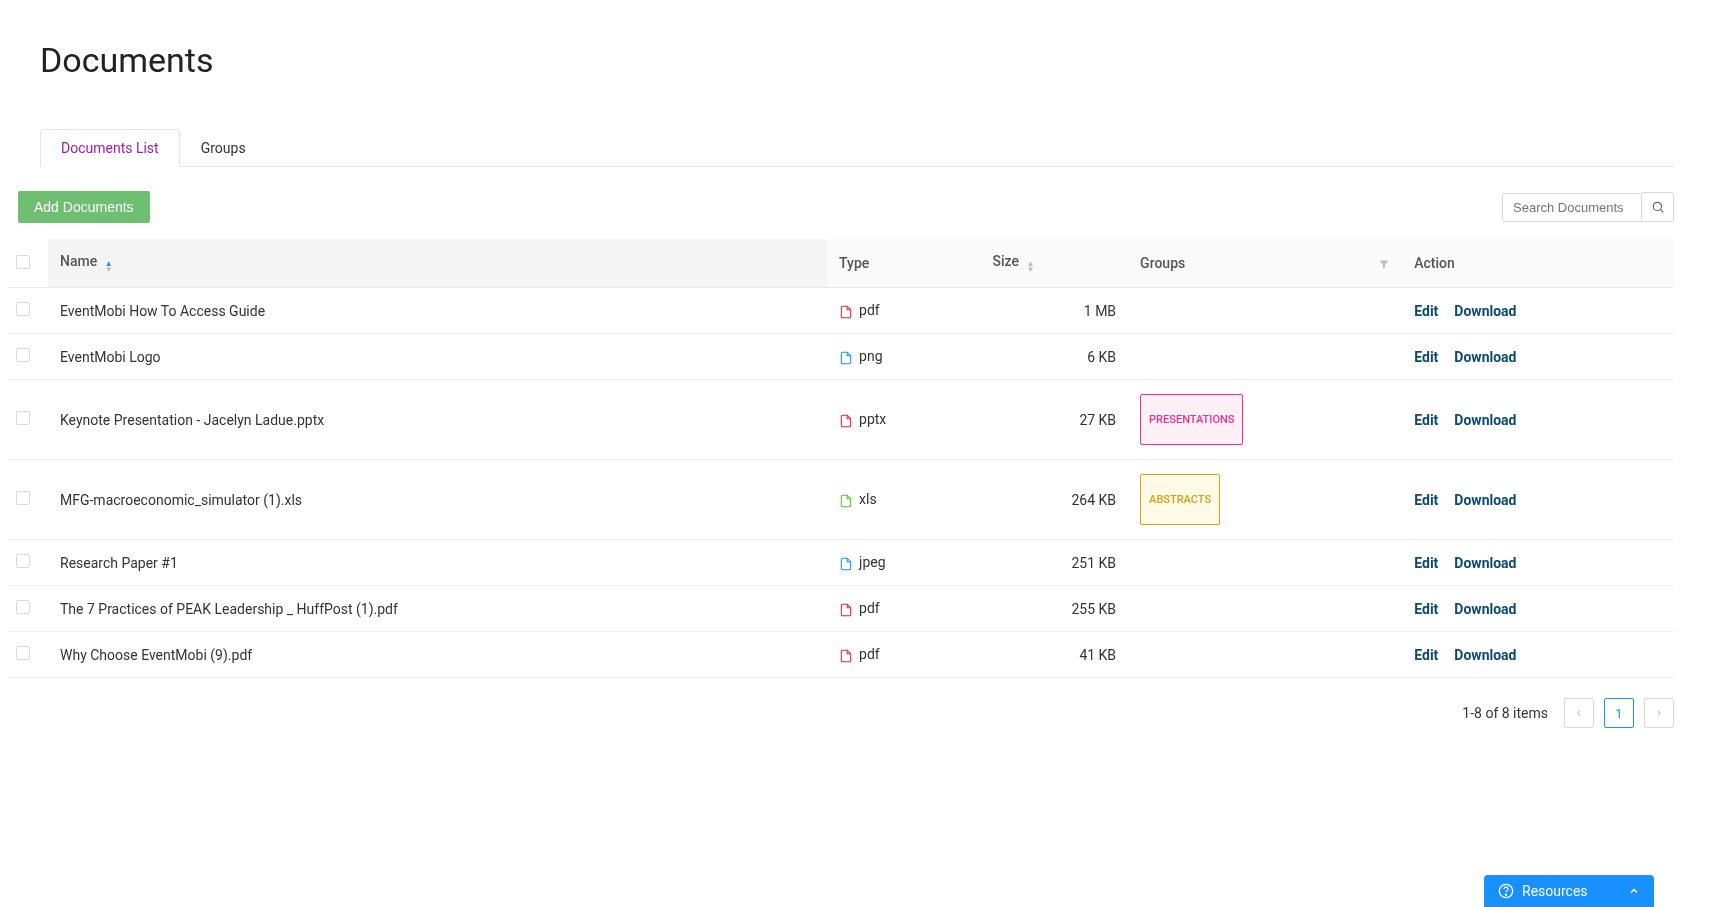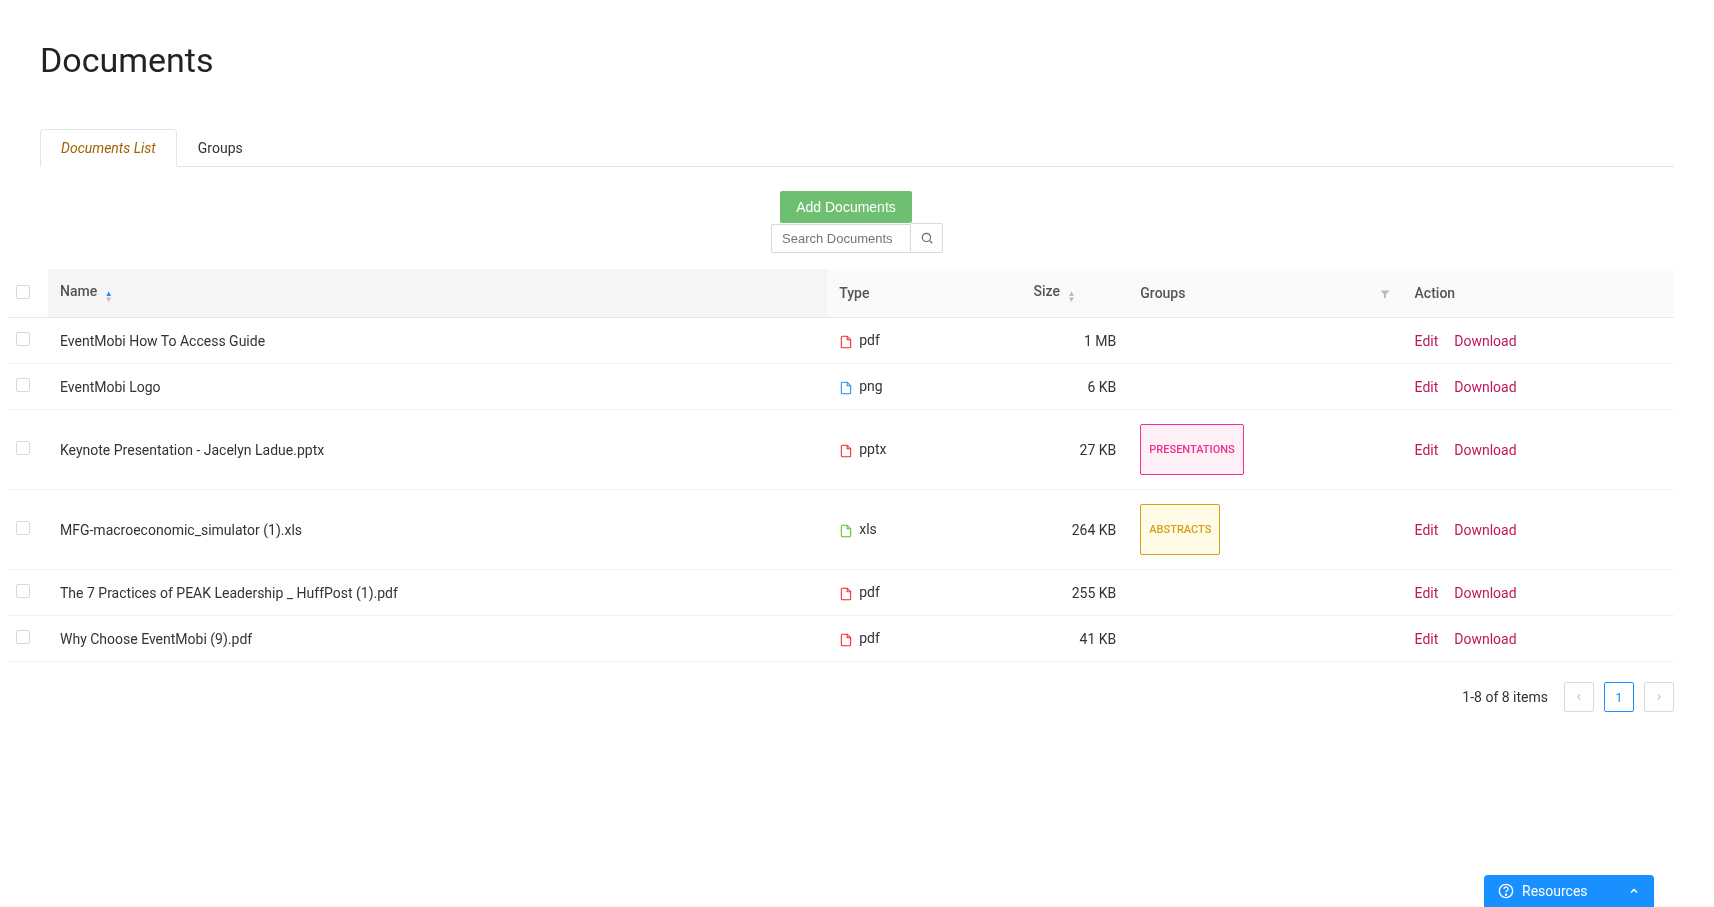--- a/index.html
+++ b/index.html
@@ -1,48 +1,48 @@
 <!DOCTYPE html>
 <html><head>
   <meta charset="utf-8">
   <style>
     * { box-sizing: border-box; margin: 0; padding: 0; }
     body { font-family: -apple-system, BlinkMacSystemFont, "Segoe UI", Roboto, "Helvetica Neue", Arial, sans-serif; color: #333; background: #fff; }
     .page { padding: 40px; }
     h1 { font-size: 34px; font-weight: 400; color: #222; margin-bottom: 48px; }
     .tabs { display: flex; border-bottom: 1px solid #e5e5e5; margin-bottom: 24px; }
     .tab { padding: 10px 20px; font-size: 14px; cursor: pointer; border: 1px solid transparent; border-bottom: none; position: relative; top: 1px; }
-    .tab.active { color: #a16207; border: 1px solid #e5e5e5; border-bottom: 1px solid #fff; border-radius: 4px 4px 0 0; background: #fff; font-style: italic; }
+    .tab.active { color: #a21caf; border: 1px solid #e5e5e5; border-bottom: 1px solid #fff; border-radius: 4px 4px 0 0; background: #fff; }
     .tab.inactive { color: #333; }
-    .toolbar { display: flex; justify-content: space-between; align-items: center; margin-bottom: 16px; padding: 0 0 0 0; flex-direction: column; }
+    .toolbar { display: flex; justify-content: space-between; align-items: center; margin-bottom: 16px; padding: 0 0 0 0; }
     .btn-add { background: #6fbf73; color: #fff; border: none; padding: 8px 16px; font-size: 14px; border-radius: 2px; cursor: pointer; margin-left: -22px; }
     .search-wrap { display: flex; align-items: center; }
     .search-input { width: 140px; padding: 6px 10px; font-size: 13px; border: 1px solid #d9d9d9; border-radius: 2px 0 0 2px; outline: none; }
     .search-btn { width: 32px; height: 30px; border: 1px solid #d9d9d9; border-left: none; background: #fff; border-radius: 0 2px 2px 0; cursor: pointer; display: flex; align-items: center; justify-content: center; color: #666; }
     table { width: 100%; border-collapse: collapse; margin-left: -32px; width: calc(100% + 32px); }
     thead th { text-align: left; font-weight: 500; font-size: 14px; color: #555; padding: 14px 12px; background: #fafafa; border-bottom: 1px solid #e8e8e8; }
     thead th:first-child { background: #fff; width: 40px; padding-left: 8px; }
     thead th:nth-child(2) { background: #f5f5f5; }
-    th.size { text-align: center; }
+    th.size { text-align: left; }
     .sort-ind { display: inline-flex; flex-direction: column; font-size: 8px; margin-left: 4px; line-height: 6px; }
     .sort-up { color: #1890ff; }
     .sort-down { color: #bbb; }
     .filter-ic { float: right; color: #bbb; }
     tbody td { padding: 14px 12px; font-size: 14px; border-bottom: 1px solid #f0f0f0; color: #333; }
     tbody td.size { text-align: right; }
     tbody td:first-child { width: 40px; padding-left: 8px; }
     .chk { width: 14px; height: 14px; border: 1px solid #d9d9d9; border-radius: 2px; display: inline-block; cursor: pointer; background: #fff; }
     .file-ic { display: inline-block; width: 14px; margin-right: 6px; }
     .file-ic.red { color: #f5222d; }
     .file-ic.blue { color: #1890ff; }
     .file-ic.green { color: #52c41a; }
     .badge { display: inline-block; padding: 18px 8px; font-size: 11px; border: 1px solid; border-radius: 2px; font-weight: 500; }
     .badge.pink { color: #eb2f96; border-color: #eb2f96; background: #fff0f6; }
     .badge.gold { color: #d4a017; border-color: #d4a017; background: #fffbe6; }
-    .action-link { color: #be185d; text-decoration: none; margin-right: 16px; cursor: pointer; }
+    .action-link { color: #0c4a6e; text-decoration: none; margin-right: 16px; cursor: pointer; font-weight: bold; }
     .action-link:last-child { margin-right: 0; }
     .pagination { display: flex; justify-content: flex-end; align-items: center; margin-top: 20px; gap: 10px; }
     .pag-info { font-size: 14px; color: #333; margin-right: 6px; }
     .pag-btn { width: 30px; height: 30px; border: 1px solid #d9d9d9; background: #fff; display: flex; align-items: center; justify-content: center; cursor: pointer; border-radius: 2px; color: #999; font-size: 13px; }
     .pag-btn.active { border-color: #1890ff; color: #1890ff; }
     .pag-btn.disabled { color: #ccc; cursor: not-allowed; }
     .resources-bar { position: fixed; bottom: 0; right: 60px; background: #1890ff; color: #fff; padding: 8px 14px; font-size: 14px; border-radius: 4px 4px 0 0; display: flex; align-items: center; gap: 6px; cursor: pointer; width: 170px; justify-content: space-between; }
     .resources-left { display: flex; align-items: center; gap: 8px; }
     svg { display: inline-block; vertical-align: middle; }
   </style>
@@ -140,20 +140,31 @@
           <td><span class="file-ic green"><svg width="14" height="14" viewBox="0 0 24 24" fill="none" stroke="currentColor" stroke-width="1.8">
                 <path d="M14 2H6a2 2 0 0 0-2 2v16a2 2 0 0 0 2 2h12a2 2 0 0 0 2-2V8z"></path>
                 <polyline points="14 2 14 8 20 8"></polyline>
               </svg></span>xls</td>
           <td class="size">264 KB</td>
           <td><span class="badge gold">ABSTRACTS</span></td>
           <td><a class="action-link">Edit</a><a class="action-link">Download</a></td>
         </tr>
         <tr>
           <td><span class="chk"></span></td>
+          <td>Research Paper #1</td>
+          <td><span class="file-ic blue"><svg width="14" height="14" viewBox="0 0 24 24" fill="none" stroke="currentColor" stroke-width="1.8">
+                <path d="M14 2H6a2 2 0 0 0-2 2v16a2 2 0 0 0 2 2h12a2 2 0 0 0 2-2V8z"></path>
+                <polyline points="14 2 14 8 20 8"></polyline>
+              </svg></span>jpeg</td>
+          <td class="size">251 KB</td>
+          <td></td>
+          <td><a class="action-link">Edit</a><a class="action-link">Download</a></td>
+        </tr>
+        <tr>
+          <td><span class="chk"></span></td>
           <td>The 7 Practices of PEAK Leadership _ HuffPost (1).pdf</td>
           <td><span class="file-ic red"><svg width="14" height="14" viewBox="0 0 24 24" fill="none" stroke="currentColor" stroke-width="1.8">
                 <path d="M14 2H6a2 2 0 0 0-2 2v16a2 2 0 0 0 2 2h12a2 2 0 0 0 2-2V8z"></path>
                 <polyline points="14 2 14 8 20 8"></polyline>
               </svg></span>pdf</td>
           <td class="size">255 KB</td>
           <td></td>
           <td><a class="action-link">Edit</a><a class="action-link">Download</a></td>
         </tr>
         <tr>

